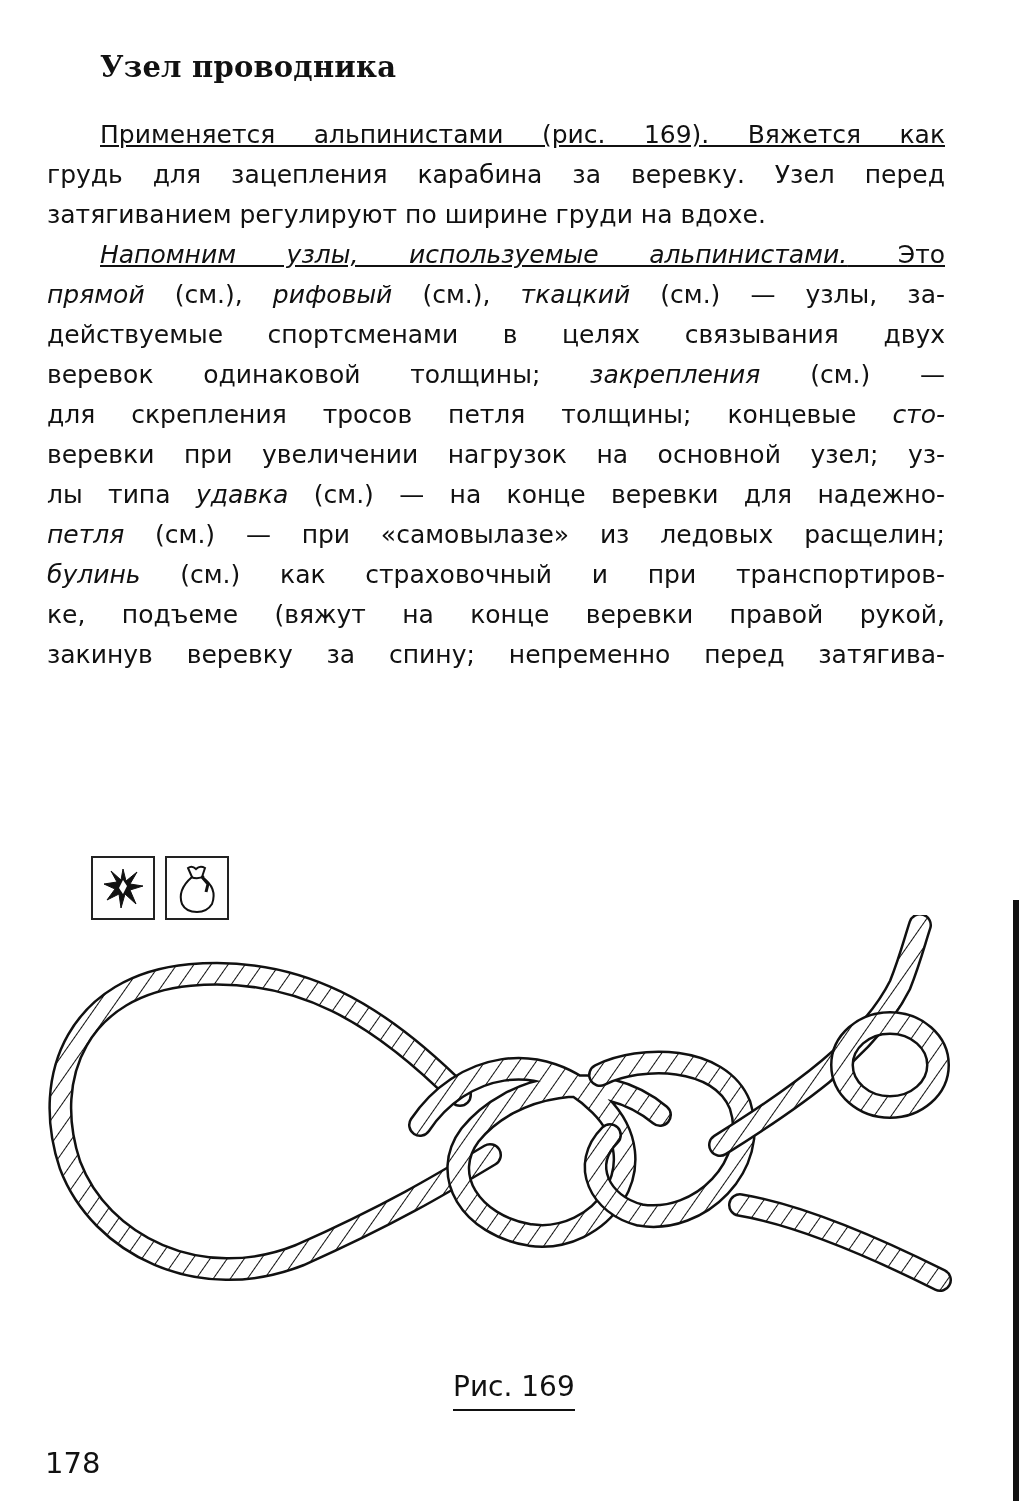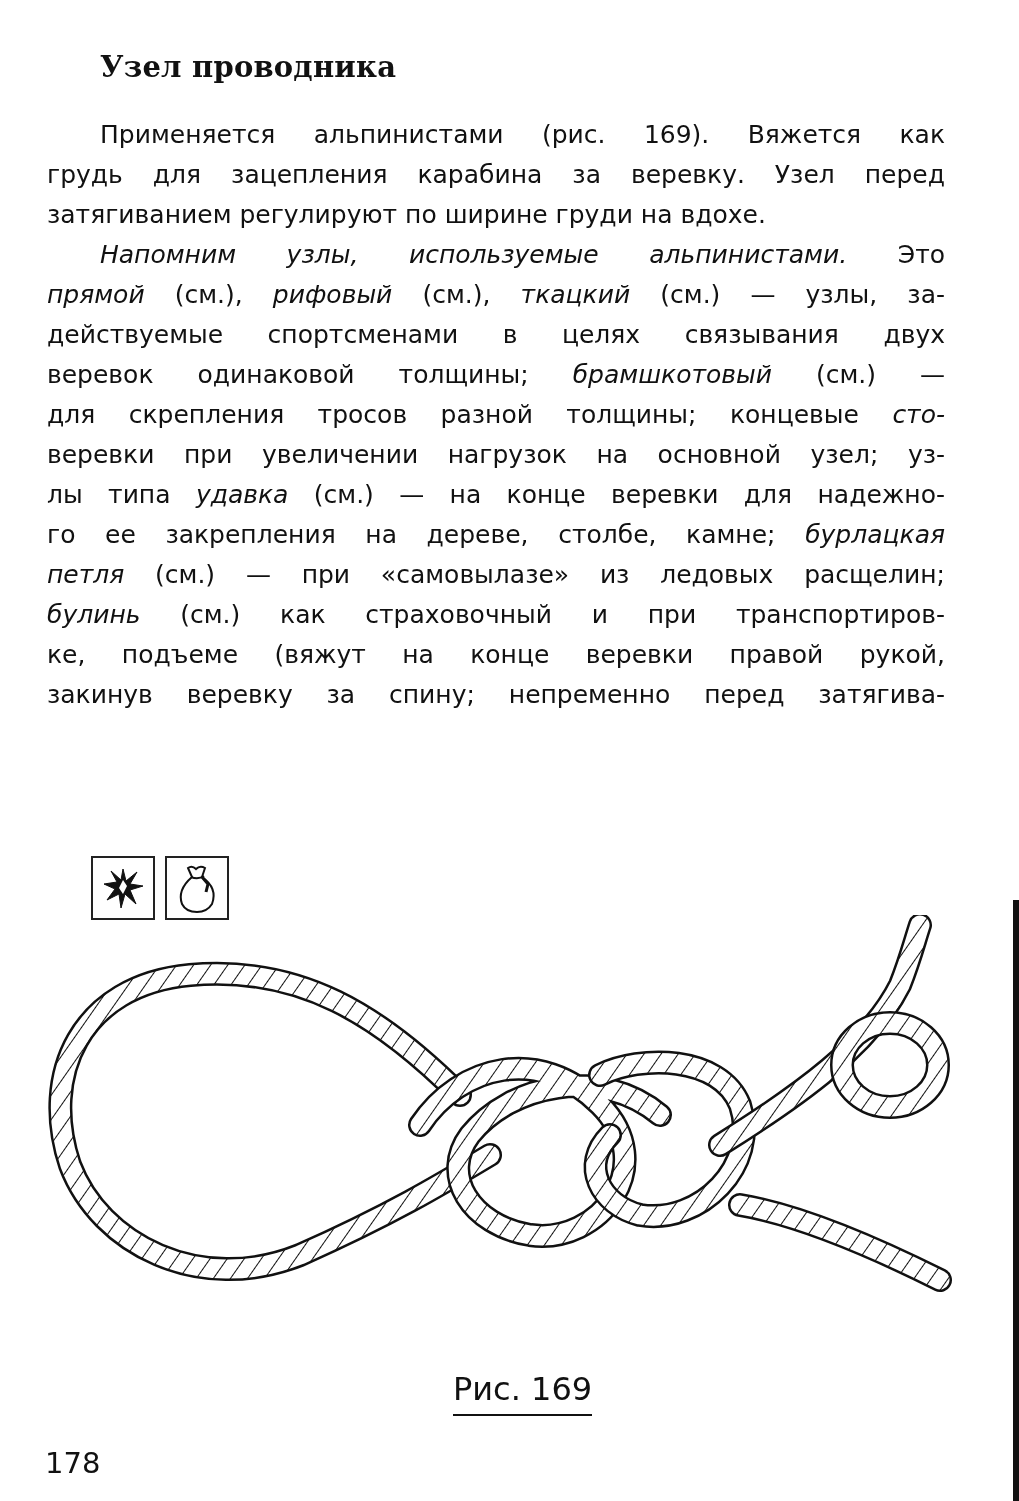--- a/index.html
+++ b/index.html
@@ -10,55 +10,54 @@
   .title {
     position: absolute; left: 100px; top: 50px;
     font-family: "DejaVu Serif", serif; font-weight: bold; font-size: 29px; letter-spacing: 0.2px;
   }
   .body-text {
     position: absolute; left: 47px; top: 115px; width: 898px;
     font-size: 25px; line-height: 40px;
   }
   .line { display: block; white-space: nowrap; text-align: justify; text-align-last: justify; height: 40px; }
   .line.last { text-align-last: left; }
-  .indent { padding-left: 53px; }
+  .indent { padding-left: 53px; text-decoration: underline; }
   .it { font-style: italic; }
   .icons { position: absolute; left: 91px; top: 856px; display: flex; gap: 10px; }
   .icon-box {
     width: 64px; height: 64px; border: 2px solid #222; box-sizing: border-box;
     display: flex; align-items: center; justify-content: center; background: #fff;
   }
   .figure { position: absolute; left: 40px; top: 915px; width: 930px; height: 385px; }
   .caption {
-    position: absolute; left: 453px; top: 1370px; font-size: 32px;
+    position: absolute; left: 453px; top: 1370px; font-size: 28px;
     padding-bottom: 6px; border-bottom: 2px solid #111;
   }
   .page-number { position: absolute; left: 45px; top: 1446px; font-size: 29px; }
   .right-edge { position: absolute; right: 0; top: 900px; width: 6px; height: 601px; background: #111; }
 </style>
 </head>
 <body>
 
 <div class="title">Узел проводника</div>
 
 <div class="body-text">
   <div id="p1">
       <span class="line indent">Применяется альпинистами (рис. 169). Вяжется как</span>
       <span class="line">грудь для зацепления карабина за веревку. Узел перед</span>
       <span class="line last">затягиванием регулируют по ширине груди на вдохе.</span>
     </div>
   <div id="p2">
       <span class="line indent"><span class="it">Напомним узлы, используемые альпинистами.</span><span> Это</span></span>
       <span class="line"><span class="it">прямой</span><span> (см.), </span><span class="it">рифовый</span><span> (см.), </span><span class="it">ткацкий</span><span> (см.) — узлы, за-</span></span>
       <span class="line"><span>действуемые спортсменами в целях связывания двух</span></span>
-      <span class="line"><span>веревок одинаковой толщины; </span><span class="it">брамшкотовый</span><span> (см.) —</span></span>
-      <span class="line"><span>для скрепления тросов разной толщины; концевые </span><span class="it">сто-</span></span>
+      <span class="line"><span>веревок одинаковой толщины; </span><span class="it">закрепления</span><span> (см.) —</span></span>
+      <span class="line"><span>для скрепления тросов петля толщины; концевые </span><span class="it">сто-</span></span>
       <span class="line"><span>веревки при увеличении нагрузок на основной узел; уз-</span></span>
       <span class="line"><span>лы типа </span><span class="it">удавка</span><span> (см.) — на конце веревки для надежно-</span></span>
-      <span class="line"><span>го ее закрепления на дереве, столбе, камне; </span><span class="it">бурлацкая</span></span>
       <span class="line"><span class="it">петля</span><span> (см.) — при «самовылазе» из ледовых расщелин;</span></span>
       <span class="line"><span class="it">булинь</span><span> (см.) как страховочный и при транспортиров-</span></span>
       <span class="line"><span>ке, подъеме (вяжут на конце веревки правой рукой,</span></span>
       <span class="line"><span>закинув веревку за спину; непременно перед затягива-</span></span>
     </div>
 </div>
 
 <div class="icons">
   <div class="icon-box">
     <svg width="44" height="44" viewBox="0 0 44 44">

